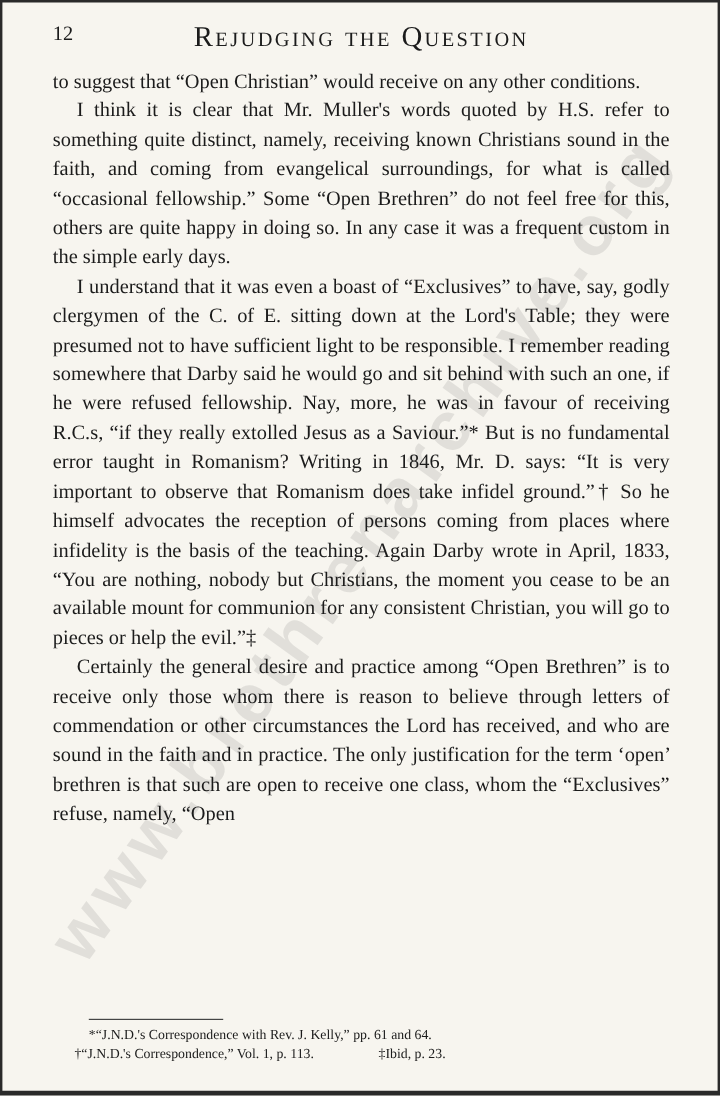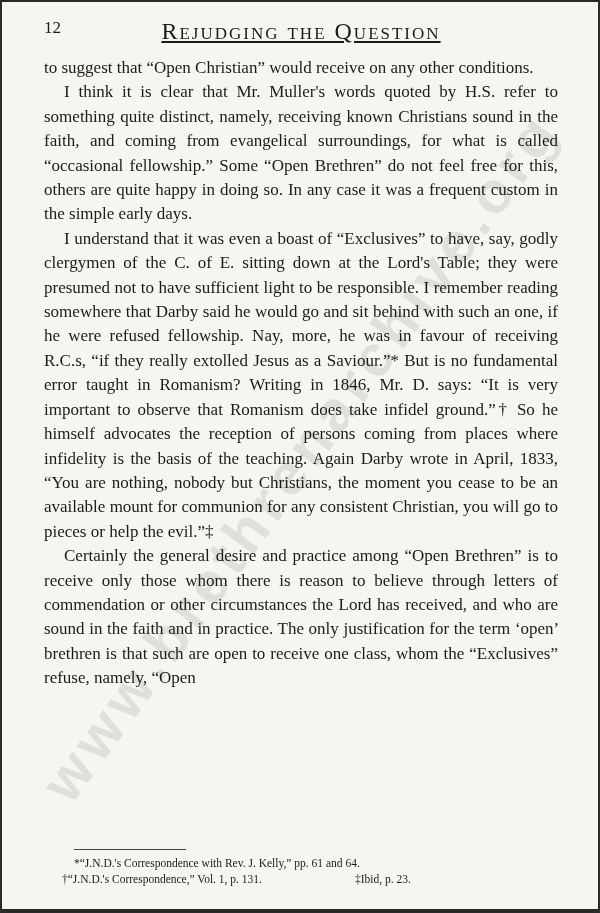--- a/index.html
+++ b/index.html
@@ -34,21 +34,20 @@
     z-index: 0;
     font-family: "Liberation Sans", sans-serif;
     font-weight: bold;
     pointer-events: none;
     user-select: none;
   }
   .header {
     position: relative;
     height: 30px;
     margin-bottom: 10px;
-    text-decoration: underline;
   }
   .page-number {
     position: absolute;
     left: 0;
     top: 2px;
     font-size: 17px;
   }
   .running-title {
     text-align: center;
     font-variant: small-caps;
@@ -72,21 +71,21 @@
     font-size: 11.5px;
     line-height: 16px;
   }
   .footnote-rule {
     width: 112px;
     border-top: 1px solid #444;
     margin: 0 0 5px 30px;
   }
   .footnote-line1 { padding-left: 30px; }
   .footnote-line2 { padding-left: 18px; }
-  .footnote-line2 .fn-right { margin-left: 90px; }
+  .footnote-line2 .fn-right { margin-left: 51px; }
 </style>
 </head>
 <body>
 
 <div class="watermark">www.brethrenarchive.org</div>
 
 <div class="page">
 
   <div class="header">
     <span class="page-number">12</span>
@@ -97,18 +96,18 @@
     <p>to suggest that “Open Christian” would receive on any other conditions.</p>
     <p class="indent">I think it is clear that Mr. Muller's words quoted by H.S. refer to something quite distinct, namely, receiving known Christians sound in the faith, and coming from evangelical surroundings, for what is called “occasional fellowship.”  Some “Open Brethren” do not feel free for this, others are quite happy in doing so.  In any case it was a frequent custom in the simple early days.</p>
     <p class="indent">I understand that it was even a boast of “Exclusives” to have, say, godly clergymen of the C. of E. sitting down at the Lord's Table; they were presumed not to have sufficient light to be responsible.  I remember reading somewhere that Darby said he would go and sit behind with such an one, if he were refused fellowship.  Nay, more, he was in favour of receiving R.C.s, “if they really extolled Jesus as a Saviour.”*  But is no fundamental error taught in Romanism?  Writing in 1846, Mr. D. says: “It is very important to observe that Romanism does take infidel ground.”†  So he himself advocates the reception of persons coming from places where infidelity is the basis of the teaching.  Again Darby wrote in April, 1833, “You are nothing, nobody but Christians, the moment you cease to be an available mount for communion for any consistent Christian, you will go to pieces or help the evil.”‡</p>
     <p class="indent"><span>Certainly the general desire and practice among “Open Brethren” is to receive only those whom there is reason to believe through letters of commendation or other circumstances the Lord has received, and who are sound in the faith and in practice.  The only justification for the term </span><span class="italic">‘open’</span><span> brethren is that such are </span><span class="italic">open</span><span> to receive one class, whom the “Exclusives” refuse, namely, </span><span class="italic">“Open</span></p>
   </div>
 
   <div class="footnotes">
     <div class="footnote-rule"></div>
     <div class="footnote-line1">*“J.N.D.'s Correspondence with Rev. J. Kelly,” pp. 61 and 64.</div>
     <div class="footnote-line2">
-      <span class="fn-left">†“J.N.D.'s Correspondence,” Vol. 1, p. 131.</span>
+      <span class="fn-left">†“J.N.D.'s Correspondence,” Vol. 1, p. 113.</span>
       <span class="fn-right">‡Ibid, p. 23.</span>
     </div>
   </div>
 
 </div>
 
 </body></html>

